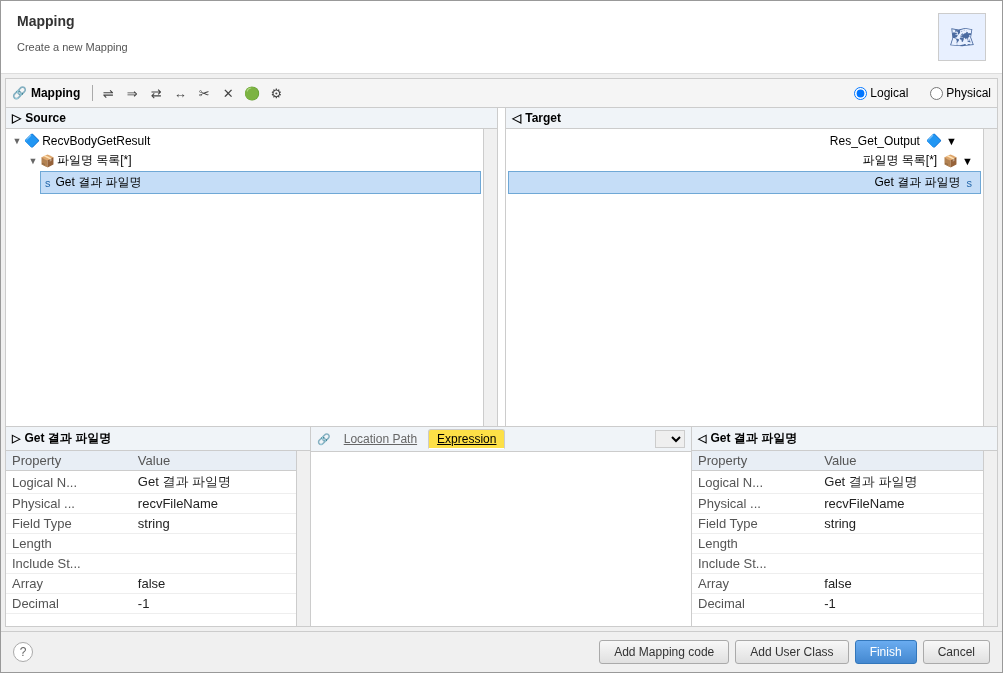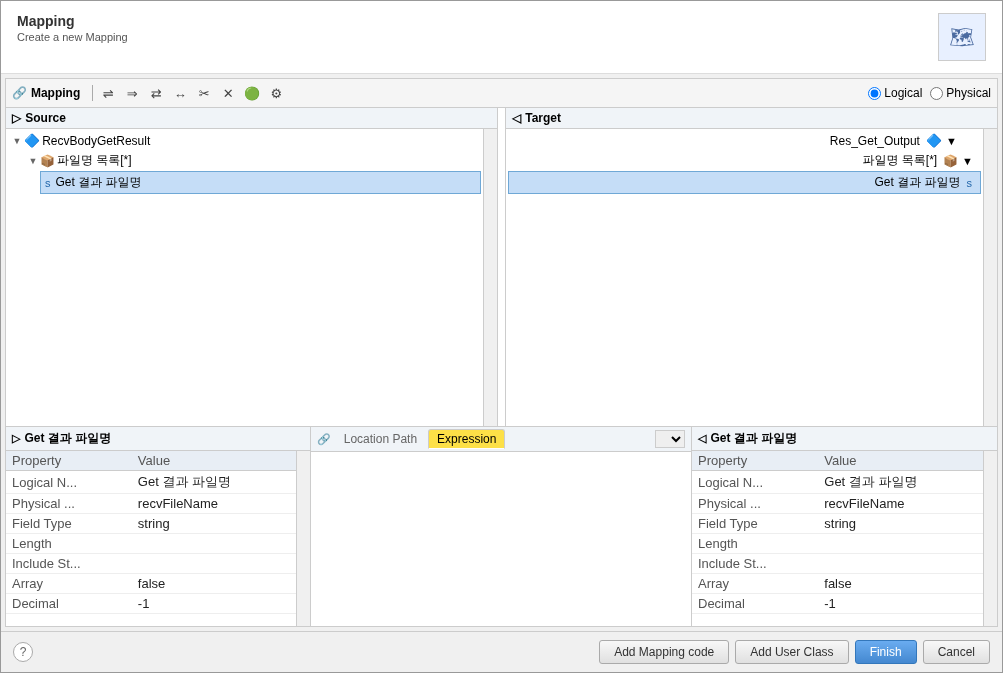--- a/index.html
+++ b/index.html
@@ -4,30 +4,30 @@
   <style>
     * { box-sizing: border-box; margin: 0; padding: 0; }
     body { font-family: 'Segoe UI', Arial, sans-serif; font-size: 12px; background: #f0f0f0; }
 
     .window { width: 1003px; height: 673px; background: #f0f0f0; border: 1px solid #999; display: flex; flex-direction: column; }
 
     .title-bar { background: linear-gradient(to bottom, #d4e8f7, #b8d4ed); padding: 4px 8px; font-size: 12px; color: #333; border-bottom: 1px solid #aaa; flex-shrink: 0; }
 
     .dialog-header { background: white; padding: 12px 16px; border-bottom: 1px solid #ddd; display: flex; justify-content: space-between; align-items: flex-start; flex-shrink: 0; }
     .dialog-header-left h2 { font-size: 14px; font-weight: bold; color: #333; }
-    .dialog-header-left p { font-size: 11px; color: #555; margin-top: 2px; }
+    .dialog-header-left p { font-size: 11px; color: #555; margin-top: 12px; }
     .dialog-header-icon { width: 48px; height: 48px; background: #e8f0ff; border: 1px solid #ccc; display: flex; align-items: center; justify-content: center; font-size: 20px; color: #4a6aa0; }
 
     .main-content { flex: 1; background: white; display: flex; flex-direction: column; overflow: hidden; border: 1px solid #ccc; margin: 4px; }
 
     .mapping-toolbar { background: #f5f5f5; border-bottom: 1px solid #ccc; padding: 3px 6px; display: flex; align-items: center; gap: 2px; flex-shrink: 0; }
     .mapping-toolbar-title { font-weight: bold; font-size: 12px; margin-right: 8px; display: flex; align-items: center; gap: 4px; }
     .toolbar-sep { width: 1px; height: 16px; background: #aaa; margin: 0 2px; }
     .toolbar-btn { width: 22px; height: 22px; background: transparent; border: 1px solid transparent; display: flex; align-items: center; justify-content: center; cursor: pointer; font-size: 13px; color: #444; border-radius: 2px; }
-    .radio-group { display: flex; gap: 8px; margin-left: auto; }
+    .radio-group { display: flex; gap: 22px; margin-left: auto; }
     .radio-label { display: flex; align-items: center; gap: 3px; font-size: 12px; cursor: pointer; }
 
     .source-panel { flex: 1; border-right: 1px solid #ccc; display: flex; flex-direction: column; overflow: hidden; }
     .target-panel { flex: 1; display: flex; flex-direction: column; overflow: hidden; }
 
     .panel-header { background: #f0f4f8; border-bottom: 1px solid #ccc; padding: 3px 6px; font-size: 12px; font-weight: bold; display: flex; align-items: center; gap: 4px; flex-shrink: 0; }
 
     .tree-area { flex: 1; overflow: auto; padding: 2px; }
     .tree-item { padding: 2px 4px; cursor: pointer; white-space: nowrap; }
     .tree-row { display: flex; align-items: center; gap: 2px; }
@@ -42,21 +42,21 @@
     .lower-header { background: #f0f4f8; border-bottom: 1px solid #ccc; padding: 3px 6px; font-size: 12px; font-weight: bold; display: flex; align-items: center; gap: 4px; flex-shrink: 0; }
 
     .props-table { width: 100%; border-collapse: collapse; font-size: 13px; }
     .props-table th { background: #e8eef5; padding: 2px 6px; text-align: left; border-bottom: 1px solid #ccc; font-weight: normal; color: #555; }
     .props-table td { padding: 2px 6px; border-bottom: 1px solid #eee; }
     .props-table td.prop-name { color: #555; }
     .props-table td.prop-value { color: #222; }
     .props-scroll { overflow-y: auto; flex: 1; }
 
     .tabs-bar { display: flex; align-items: center; background: #f0f4f8; border-bottom: 1px solid #ccc; padding: 2px 6px; flex-shrink: 0; }
-    .tab { padding: 2px 8px; font-size: 12px; cursor: pointer; border: 1px solid transparent; border-radius: 3px 3px 0 0; }
+    .tab { padding: 2px 8px; font-size: 12px; cursor: pointer; border: 1px solid transparent; border-radius: 3px 3px 0 0; text-decoration: underline; }
     .tab.active { background: #fde047; border-color: #ccc; border-bottom: 1px solid white; }
     .tab.inactive { color: #666; }
 
     .expr-area { flex: 1; overflow: hidden; padding: 4px; }
 
     .footer { background: #f0f0f0; border-top: 1px solid #ccc; padding: 8px 12px; display: flex; align-items: center; justify-content: flex-end; gap: 6px; flex-shrink: 0; }
     .footer-left { margin-right: auto; }
     .btn { padding: 4px 14px; font-size: 12px; border: 1px solid #aaa; background: linear-gradient(to bottom, #f8f8f8, #e0e0e0); cursor: pointer; border-radius: 3px; color: #333; }
     .btn.primary { background: linear-gradient(to bottom, #6aacf0, #4488d0); color: white; border-color: #3377bb; }
 

